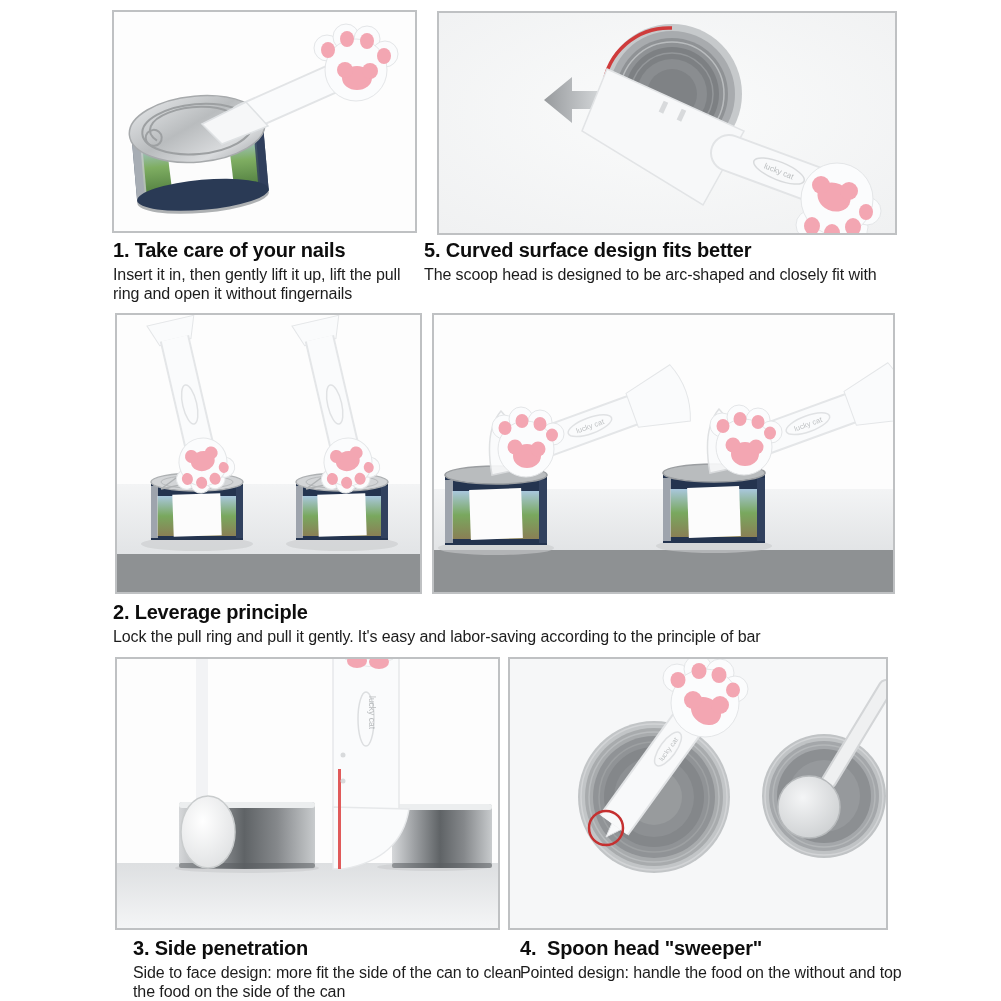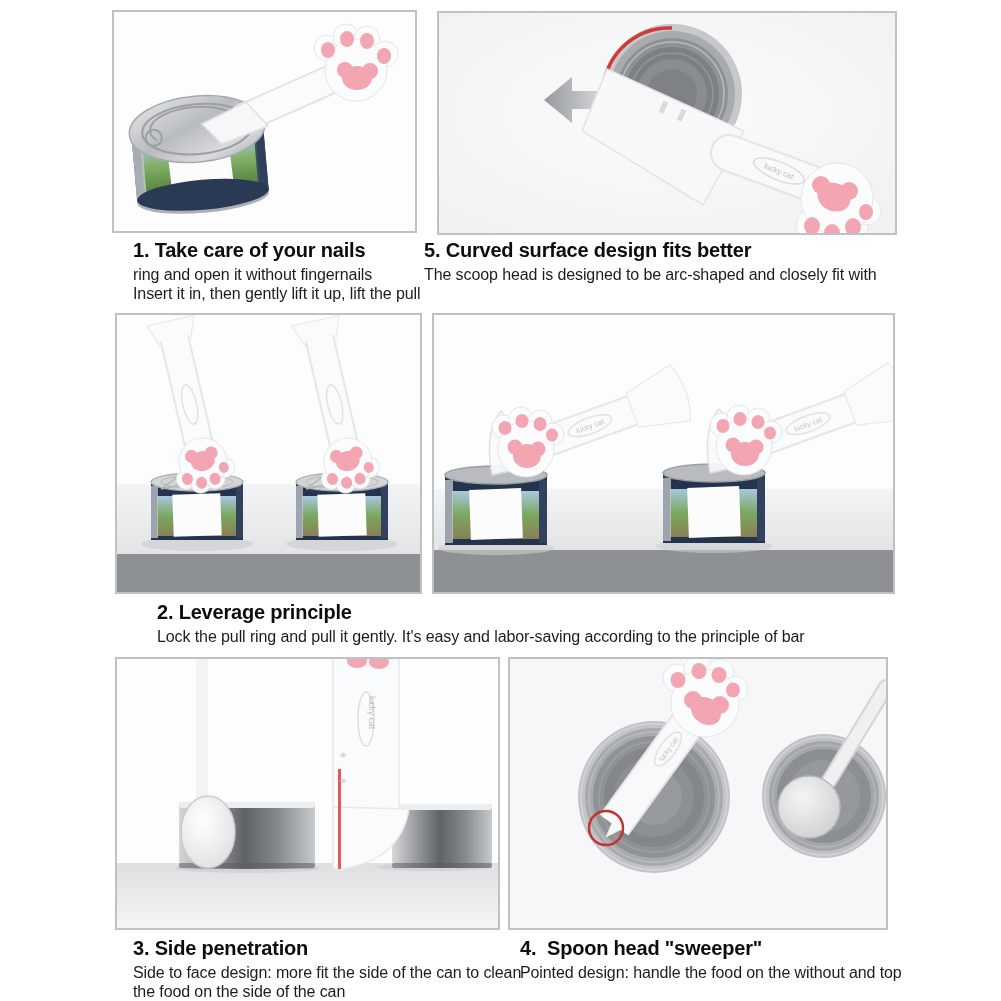--- a/index.html
+++ b/index.html
@@ -12,23 +12,23 @@
           letter-spacing:-0.2px;white-space:pre;}
   .txt .line{display:block;font-size:16px;line-height:19px;color:#1c1c1c;letter-spacing:-0.1px;white-space:pre;}
   
   #p1{left:112px;top:10px;width:305px;height:223px;}
   #p2{left:437px;top:11px;width:460px;height:224px;}
   #p3{left:115px;top:313px;width:307px;height:281px;}
   #p4{left:432px;top:313px;width:463px;height:281px;}
   #p5{left:115px;top:657px;width:385px;height:273px;}
   #p6{left:508px;top:657px;width:380px;height:273px;}
   
-  #t1{left:113px;top:239px;width:330px;margin-left:20px;}
+  #t1{left:113px;top:239px;width:330px;}
   #t5{left:424px;top:239px;width:465px;}
-  #t2{left:113px;top:601px;width:800px;margin-left:44px;}
+  #t2{left:113px;top:601px;width:800px;}
   #t3{left:133px;top:937px;width:400px;}
   #t4{left:520px;top:937px;width:400px;}
 </style>
 </head>
 <body>
 
 <div class="page">
 
   <div class="panel" id="p1">
     <svg width="301" height="219" viewBox="0 0 301 219">
@@ -368,22 +368,22 @@
               <circle cx="210" cy="46" r="9"></circle>
           </g>
         </g>
       </g>
       <circle cx="96" cy="169" r="17" fill="none" stroke="#c53030" stroke-width="2.5"></circle>
     </svg>
   </div>
 
   <div class="txt" id="t1">
     <h3>1. Take care of your nails</h3>
+    <span class="line">Insert it in, then gently lift it up, lift the pull</span>
     <span class="line">ring and open it without fingernails</span>
-    <span class="line">Insert it in, then gently lift it up, lift the pull</span>
   </div>
 
   <div class="txt" id="t5">
     <h3>5. Curved surface design fits better</h3>
     <span class="line">The scoop head is designed to be arc-shaped and closely fit with</span>
   </div>
 
   <div class="txt" id="t2">
     <h3>2. Leverage principle</h3>
     <span class="line">Lock the pull ring and pull it gently. It's easy and labor-saving according to the principle of bar</span>

